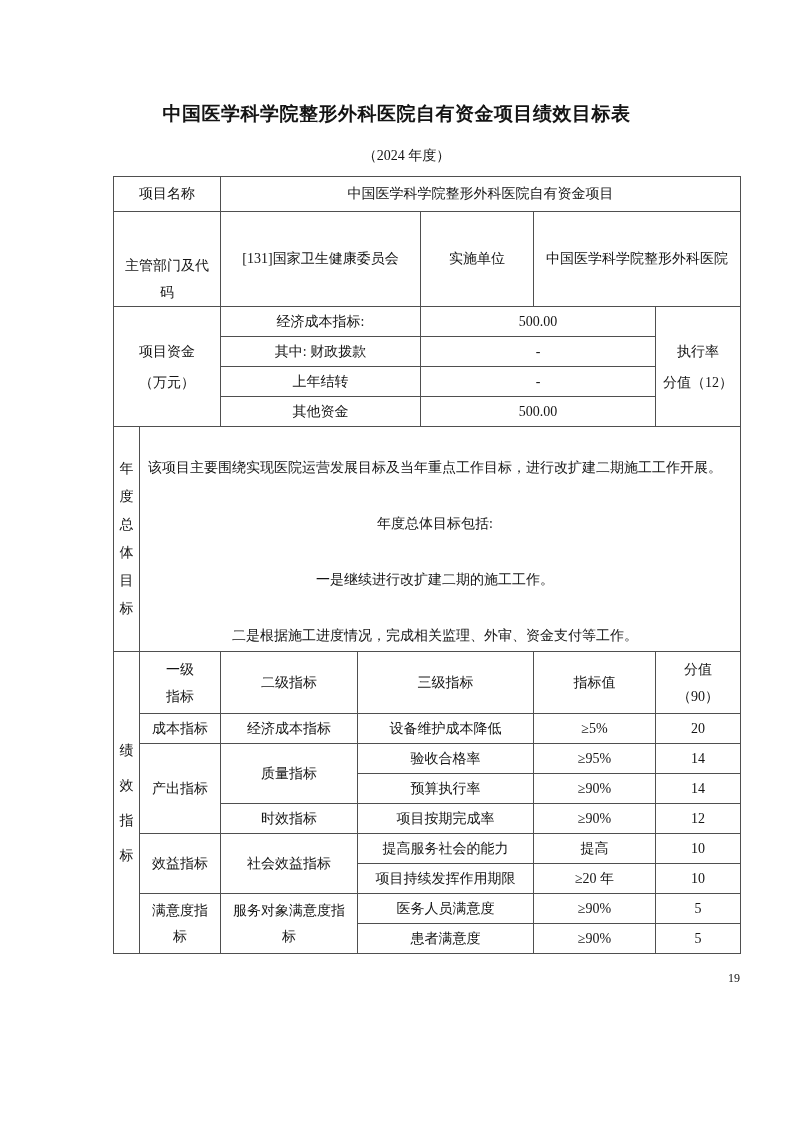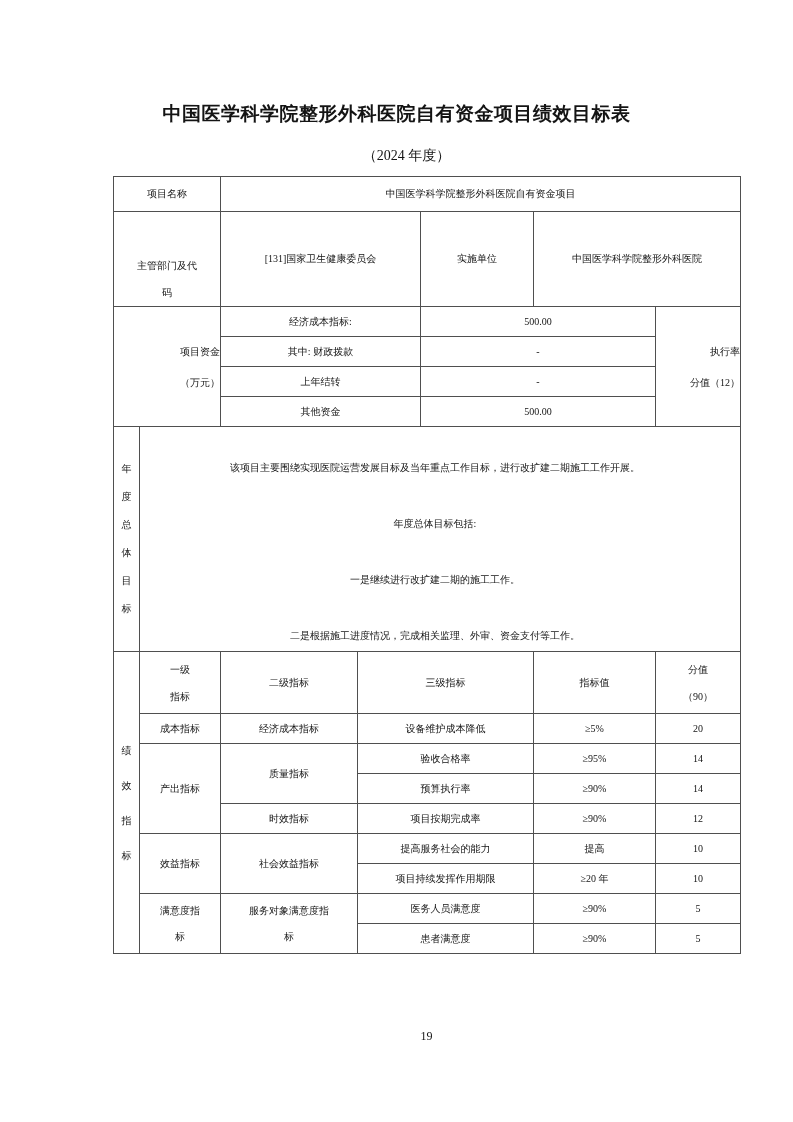--- a/index.html
+++ b/index.html
@@ -29,21 +29,21 @@
     text-align: center;
     font-size: 14px;
     padding-left: 10px;
   }
   table.main {
     position: absolute;
     top: 176px; left: 113px;
     width: 627px;
     border-collapse: collapse;
     table-layout: fixed;
-    font-size: 10px;
+    font-size: 14px;
   }
   table.main td {
     border: 1px solid #4f4f4f;
     padding: 0;
     text-align: center;
     vertical-align: middle;
     overflow: hidden;
     line-height: 1.55;
   }
   
@@ -51,33 +51,33 @@
   .wrap4 { display: inline-block; width: 4em; word-break: break-all; line-height: 26px; }
   .wrap8 { display: inline-block; width: 8em; word-break: break-all; line-height: 26px; }
   
   .vlabel { width: 1em; margin: 11px auto; word-break: break-all; text-align: center; }
   .vlabel.goal { line-height: 28px; }
   .vlabel.perf { line-height: 35px; }
   
   .fund-label-left  { text-align: left;  padding-left: 14px; }
   .fund-label-right { text-align: right; padding-right: 4px; margin-left: 16px; }
   .fund-value { text-align: right; padding-right: 7px; }
-  .two-line div { line-height: 31px; text-align: right; }
+  .two-line div { line-height: 31px; }
   
   .goal-cell { text-align: left; vertical-align: top; }
   .goal-inner { width: 574px; margin: 12px 0 0 8px; word-break: break-all; }
   .goal-inner div { line-height: 30px; margin-top: 26px; }
   
   .l3cell { text-align: left; padding-left: 8px; }
   .hdr2 div { line-height: 27px; }
   .pagenum {
     position: absolute;
-    top: 1029px; left: 113px;
+    top: 971px; left: 113px;
     width: 627px;
-    text-align: center;
+    text-align: right;
     font-size: 12px;
   }
 </style>
 </head>
 <body>
 
 <div class="page">
 
   <div class="doc-title">中国医学科学院整形外科医院自有资金项目绩效目标表</div>
   <div class="doc-subtitle">（2024 年度）</div>

